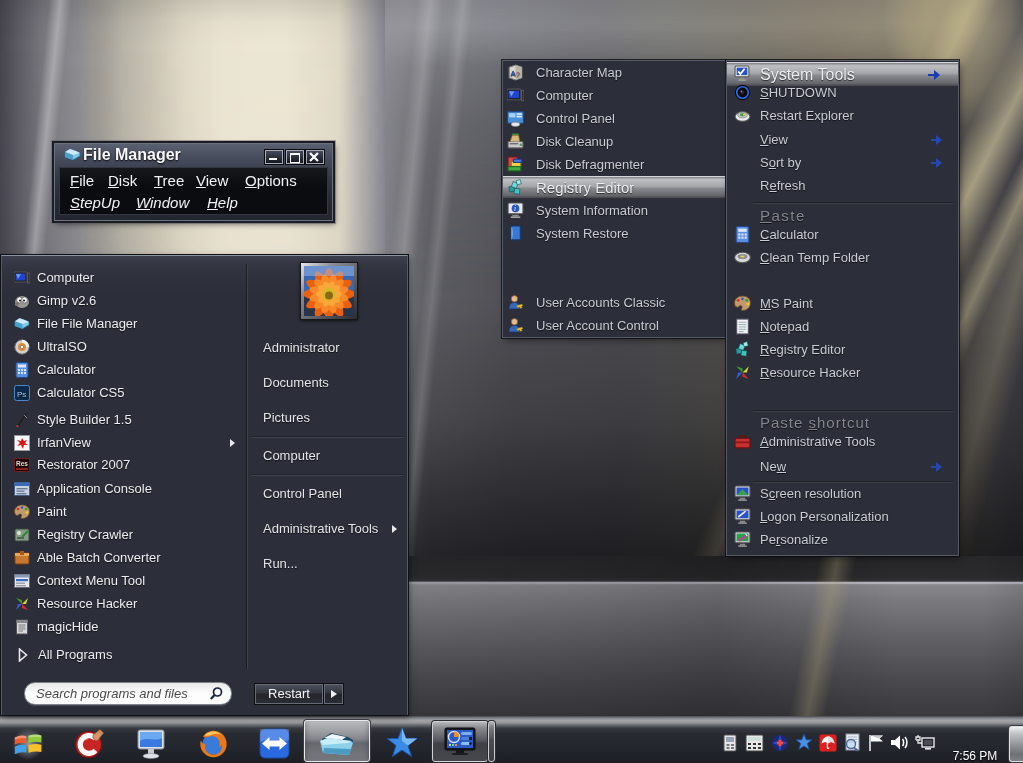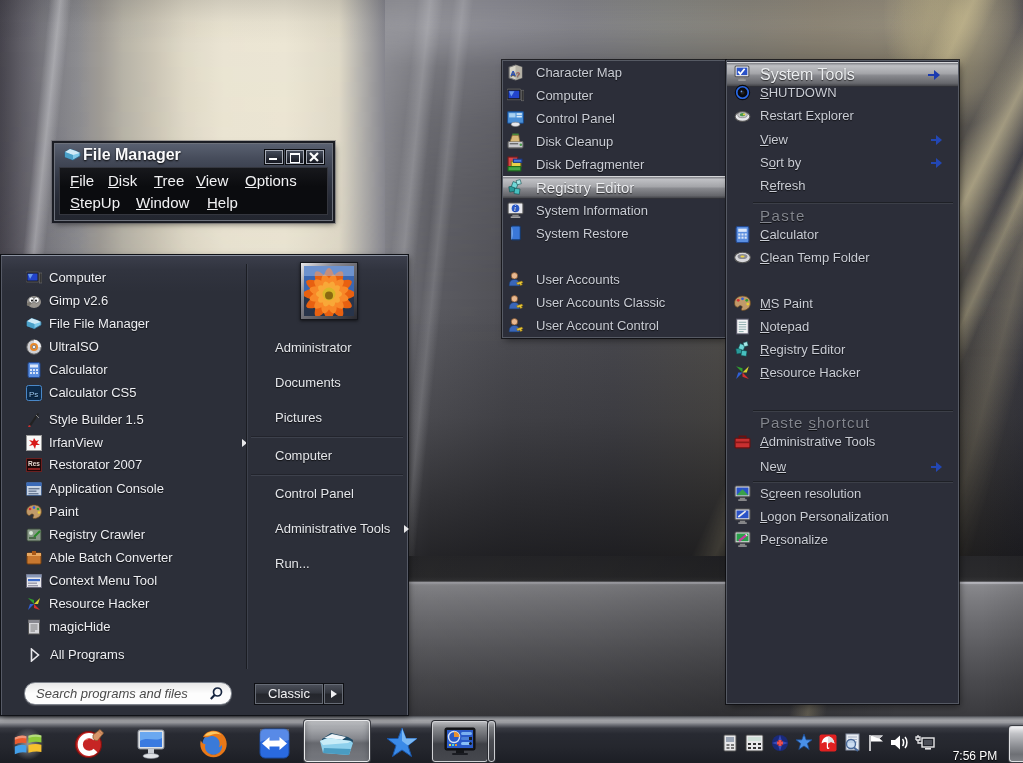--- a/index.html
+++ b/index.html
@@ -43,28 +43,28 @@
 .aro{position:absolute;width:0;height:0;border-left:6px solid #2347b4;border-top:5px solid transparent;border-bottom:5px solid transparent;}
 .arosh{position:absolute;width:6px;height:2px;background:#2347b4;}
 u{text-decoration:underline;}
 
 #fm{position:absolute;left:54px;top:143px;width:277px;height:76px;
  background:linear-gradient(to bottom,#596070 0,#454b5a 20%,#333846 45%,#262a35 75%,#23262f 100%);
  border:1px solid #6d717b;box-shadow:0 0 0 2px #1b1d24,0 0 0 3px rgba(90,90,100,.45),2px 3px 6px rgba(0,0,0,.55);}
 #fm .ttl{position:absolute;left:28px;top:2px;font-size:16px;font-weight:bold;color:#fafafc;text-shadow:0 1px 2px #000;}
 #fm .menuarea{position:absolute;left:4px;top:23px;width:267px;height:46px;background:linear-gradient(to bottom,#17181c 0,#0b0c0f 40%,#0b0c0f 100%);border:1px solid #34363e;}
 #fm .m1{position:absolute;top:2px;height:22px;line-height:22px;color:#f2f2f4;font-size:15px;}
-#fm .m2{position:absolute;top:24px;height:22px;line-height:22px;color:#f2f2f4;font-size:15px;}
+#fm .m2{position:absolute;top:24px;height:22px;line-height:22px;color:#f2f2f4;font-size:15px;font-style:italic;}
 .wbtn{position:absolute;top:6px;width:16px;height:12px;background:linear-gradient(to bottom,#434a58,#161821);border:1px solid #a6abb6;box-shadow:0 0 0 1px #0a0b0f;color:#fff;}
 
 #sm{position:absolute;left:1px;top:255px;width:405px;height:459px;
  background:linear-gradient(to bottom,#3b3e4b 0,#31343f 3%,#2c2f39 8%,#2c2f39 100%);
  border-top:1px solid #8b92a0;border-left:1px solid #565a66;border-right:1px solid #565a66;
  box-shadow:0 0 0 1px #101217,1px 2px 6px rgba(0,0,0,.5);}
-.smi{position:absolute;height:22px;color:#edeef2;font-size:13px;line-height:22px;text-shadow:0 1px 1px rgba(0,0,0,.7);white-space:nowrap;margin-left:12px;}
+.smi{position:absolute;height:22px;color:#edeef2;font-size:13px;line-height:22px;text-shadow:0 1px 1px rgba(0,0,0,.7);white-space:nowrap;}
 .smi .ic{position:absolute;left:0;top:3px;width:16px;height:16px;}
 #smsep{position:absolute;left:244px;top:8px;width:1px;height:405px;background:#1b1d23;box-shadow:1px 0 0 #3d414c;}
 .rsep{position:absolute;left:249px;width:152px;height:1px;background:#22242c;box-shadow:0 1px 0 #3d414c;}
 #srch{position:absolute;left:22px;top:426px;width:206px;height:21px;border-radius:11px;
  background:linear-gradient(to bottom,#e8e8e8 0,#fdfdfd 50%);border:1px solid #7e838c;box-shadow:0 1px 1px rgba(255,255,255,.15);}
 #srch span{position:absolute;left:11px;top:3px;font-style:italic;color:#4a4a4a;font-size:13px;}
 #rstb{position:absolute;left:253px;top:428px;width:66px;height:18px;
  background:linear-gradient(to bottom,#4a4e58 0,#33363e 45%,#24262c 50%,#2a2c33 100%);
  border:1px solid #666b75;box-shadow:0 0 0 1px #0e0f13;color:#f4f4f6;font-size:13px;text-align:center;line-height:18px;}
 #rstb2{position:absolute;left:322px;top:428px;width:17px;height:18px;
@@ -327,21 +327,21 @@
           <path d="M1 1 L6 5 L1 9 Z" fill="#e8e8ea"></path>
         </svg></div>
     <div class="smi" style="left:261px;top:297px;color:#e4e6ea">Run...</div>
     <div id="srch">
         <span>Search programs and files</span>
         <svg class="abs" style="left:184px;top:3px" width="15" height="15" viewBox="0 0 15 15">
           <circle cx="8.5" cy="6" r="4" fill="none" stroke="#16253f" stroke-width="1.7"></circle>
           <path d="M5.6 9 L1.8 13" stroke="#16253f" stroke-width="2.2"></path>
         </svg>
       </div>
-    <div id="rstb">Classic</div>
+    <div id="rstb">Restart</div>
     <div id="rstb2">
         <svg class="abs" style="left:5px;top:4px" width="8" height="10" viewBox="0 0 8 10">
           <path d="M1 1 L7 5 L1 9 Z" fill="#f0f0f2"></path>
         </svg>
       </div>
   </div>
   <div class="menu" id="menu1" style="left:503px;top:61px;width:222px;height:276px">
     <div class="mi" style="top:0">
         <svg class="ic" viewBox="0 0 16 16">
           <path d="M2 3 L8 1 L14 3 L14 13 L8 15 L2 13 Z" fill="#d8d4c8" stroke="#777"></path>
@@ -411,46 +411,38 @@
         </svg>
         <span class="txt">System Information</span>
       </div>
     <div class="mi" style="top:161px">
         <svg class="ic" viewBox="0 0 16 16">
           <rect x="4" y="1" width="8.5" height="13" rx="1" fill="#3a78d8" stroke="#16386a"></rect>
           <path d="M4 1.5 C6 3 6 12 4 14" fill="#78aaee"></path>
         </svg>
         <span class="txt">System Restore</span>
       </div>
-    <div class="mi" style="top:207px">
+    <div class="mi" style="top:230px">
         <svg class="ic" viewBox="0 0 16 16">
           <circle cx="7" cy="4.5" r="3" fill="#e8b890" stroke="#7a4a20" stroke-width="0.6"></circle>
           <path d="M2 14 C2 9.5 4 8 7 8 C10 8 12 9.5 12 14 Z" fill="#3a66b8" stroke="#1a3a6a" stroke-width="0.6"></path>
           <path d="M9 11 L14 9.5 L15 11 L13.5 11.6 L14.5 13 L12.5 13.6 L12 12.2 L10 13 Z" fill="#e8c838" stroke="#8a6a10" stroke-width="0.5"></path>
         </svg>
-        <span class="txt">User Accounts</span>
-      </div>
-    <div class="mi" style="top:230px">
+        <span class="txt">User Accounts Classic</span>
+      </div>
+    <div class="mi" style="top:253px">
         <svg class="ic" viewBox="0 0 16 16">
           <circle cx="7" cy="4.5" r="3" fill="#e8b890" stroke="#7a4a20" stroke-width="0.6"></circle>
           <path d="M2 14 C2 9.5 4 8 7 8 C10 8 12 9.5 12 14 Z" fill="#3a66b8" stroke="#1a3a6a" stroke-width="0.6"></path>
           <path d="M9 11 L14 9.5 L15 11 L13.5 11.6 L14.5 13 L12.5 13.6 L12 12.2 L10 13 Z" fill="#e8c838" stroke="#8a6a10" stroke-width="0.5"></path>
         </svg>
-        <span class="txt">User Accounts Classic</span>
-      </div>
-    <div class="mi" style="top:253px">
-        <svg class="ic" viewBox="0 0 16 16">
-          <circle cx="7" cy="4.5" r="3" fill="#e8b890" stroke="#7a4a20" stroke-width="0.6"></circle>
-          <path d="M2 14 C2 9.5 4 8 7 8 C10 8 12 9.5 12 14 Z" fill="#3a66b8" stroke="#1a3a6a" stroke-width="0.6"></path>
-          <path d="M9 11 L14 9.5 L15 11 L13.5 11.6 L14.5 13 L12.5 13.6 L12 12.2 L10 13 Z" fill="#e8c838" stroke="#8a6a10" stroke-width="0.5"></path>
-        </svg>
         <span class="txt">User Account Control</span>
       </div>
   </div>
-  <div class="menu" id="menu2" style="left:727px;top:61px;width:231px;height:642px">
+  <div class="menu" id="menu2" style="left:727px;top:61px;width:231px;height:494px">
     <div class="hib" style="top:1px;height:25px"></div>
     <div class="mi" style="top:1px;height:25px;line-height:25px;color:#eceef0;font-size:16px">
         <svg class="ic" style="left:7px" viewBox="0 0 16 16">
           <rect x="1" y="1" width="13" height="10" rx="1" fill="#e8e8ec" stroke="#555"></rect>
           <rect x="2.5" y="2.5" width="10" height="7" fill="#2a52c8"></rect>
           <path d="M4 6 L6 8.5 L10 3.5" stroke="#fff" stroke-width="1.6" fill="none"></path>
           <rect x="5.5" y="12" width="4" height="1.6" fill="#888"></rect>
           <rect x="4" y="13.6" width="7" height="1.2" fill="#aaa"></rect>
         </svg>
         <span class="txt">System Tools</span>

